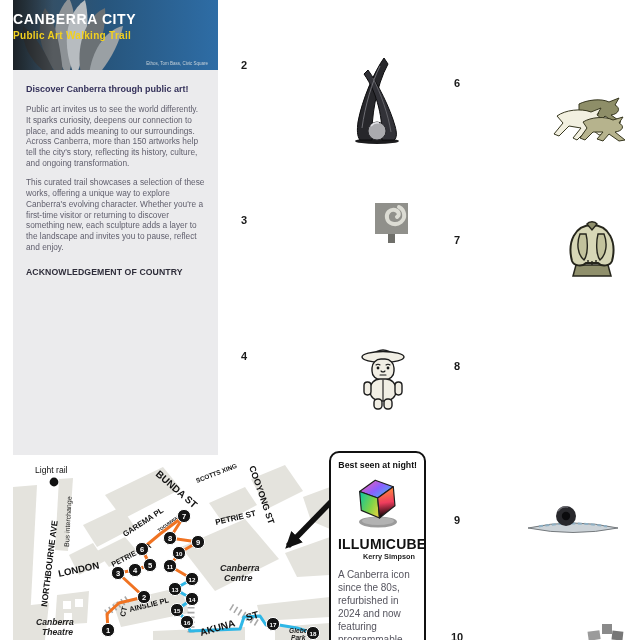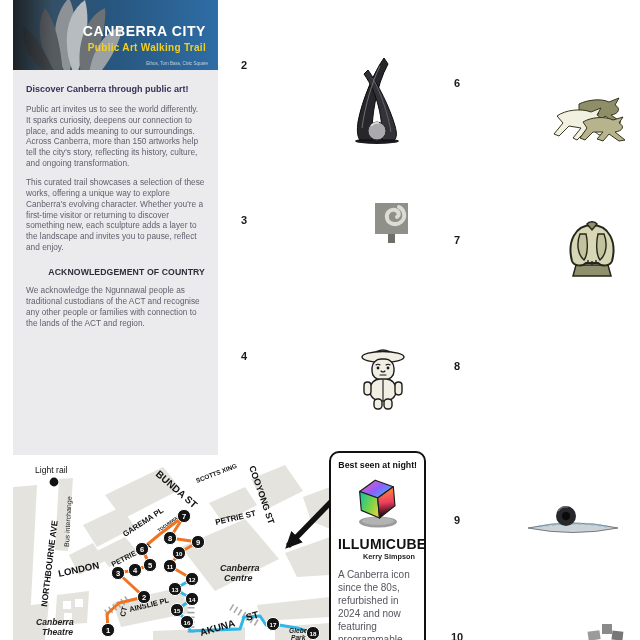--- a/index.html
+++ b/index.html
@@ -1,30 +1,30 @@
 <!DOCTYPE html>
 <html><head>
 <meta charset="utf-8">
 <style>
   html,body{margin:0;padding:0;background:#fff;}
   #page{position:relative;width:640px;height:640px;overflow:hidden;background:#ffffff;
         font-family:"Liberation Sans",sans-serif;}
   
   #header{position:absolute;left:13px;top:0;width:205px;height:70px;overflow:hidden;}
-  #header .txt{position:absolute;left:0;top:24px;width:193px;text-align:right;}
+  #header .txt{position:absolute;left:0;top:12px;width:193px;}
   #header .title{color:#ffffff;font-size:14px;font-weight:bold;letter-spacing:.6px;line-height:1.1;}
   #header .subtitle{color:#f2d01f;font-size:10px;font-weight:600;margin-top:3px;letter-spacing:.3px;}
   #header .caption{position:absolute;right:10px;bottom:4px;color:#c7d2da;font-size:4.5px;}
   
   #sidebar{position:absolute;left:13px;top:70px;width:205px;height:385px;background:#ebebed;
            box-sizing:border-box;padding:14px 13px 8px 13px;color:#605f6d;}
   #sidebar p{margin:0 0 8px 0;font-size:8.3px;line-height:1.31;}
   #sidebar .hd{color:#34315a;font-weight:bold;font-size:9px;margin:0 0 8px 0;}
   #sidebar .bold{color:#34315a;font-weight:bold;}
-  #sidebar .ack{color:#2e2d3a;font-weight:bold;font-size:8.7px;margin:14px 0 7px 0;letter-spacing:.1px;text-align:right;}
+  #sidebar .ack{color:#2e2d3a;font-weight:bold;font-size:8.7px;margin:14px 0 7px 0;letter-spacing:.1px;}
   
   .artnum{position:absolute;font-size:11px;font-weight:bold;color:#1a1a1a;}
   .artsvg{position:absolute;}
   
   #map{position:absolute;left:13px;top:455px;}
   svg text{font-family:"Liberation Sans",sans-serif;}
   .street{font-weight:bold;fill:#111;}
   .place{font-style:italic;font-weight:bold;fill:#222;}
   
   #arrow{position:absolute;left:272px;top:458px;z-index:4;}
@@ -73,21 +73,20 @@
       <div class="subtitle">Public Art Walking Trail</div>
     </div>
     <div class="caption">Ethos, Tom Bass, Civic Square</div>
   </div>
 
   <div id="sidebar">
     <p class="hd">Discover Canberra through public art!</p>
     <p>Public art invites us to see the world differently. It sparks curiosity, deepens our connection to place, and adds meaning to our surroundings. Across Canberra, more than 150 artworks help tell the city's story, reflecting its history, culture, and ongoing transformation.</p>
     <p>This curated trail showcases a selection of these works, offering a unique way to explore Canberra's evolving character. Whether you're a first-time visitor or returning to discover something new, each sculpture adds a layer to the landscape and invites you to pause, reflect and enjoy.</p>
     <p class="ack">ACKNOWLEDGEMENT OF COUNTRY</p>
-    <p>We acknowledge the Ngunnawal people as traditional custodians of the ACT and recognise any other people or families with connection to the lands of the ACT and region.</p>
   </div>
 
   <div class="artnum" style="left:241px;top:59px;">2</div>
   <div class="artnum" style="left:241px;top:214px;">3</div>
   <div class="artnum" style="left:241px;top:350px;">4</div>
   <div class="artnum" style="left:454px;top:77px;">6</div>
   <div class="artnum" style="left:454px;top:234px;">7</div>
   <div class="artnum" style="left:454px;top:360px;">8</div>
   <div class="artnum" style="left:454px;top:514px;">9</div>
   <div class="artnum" style="left:451px;top:631px;">10</div>

